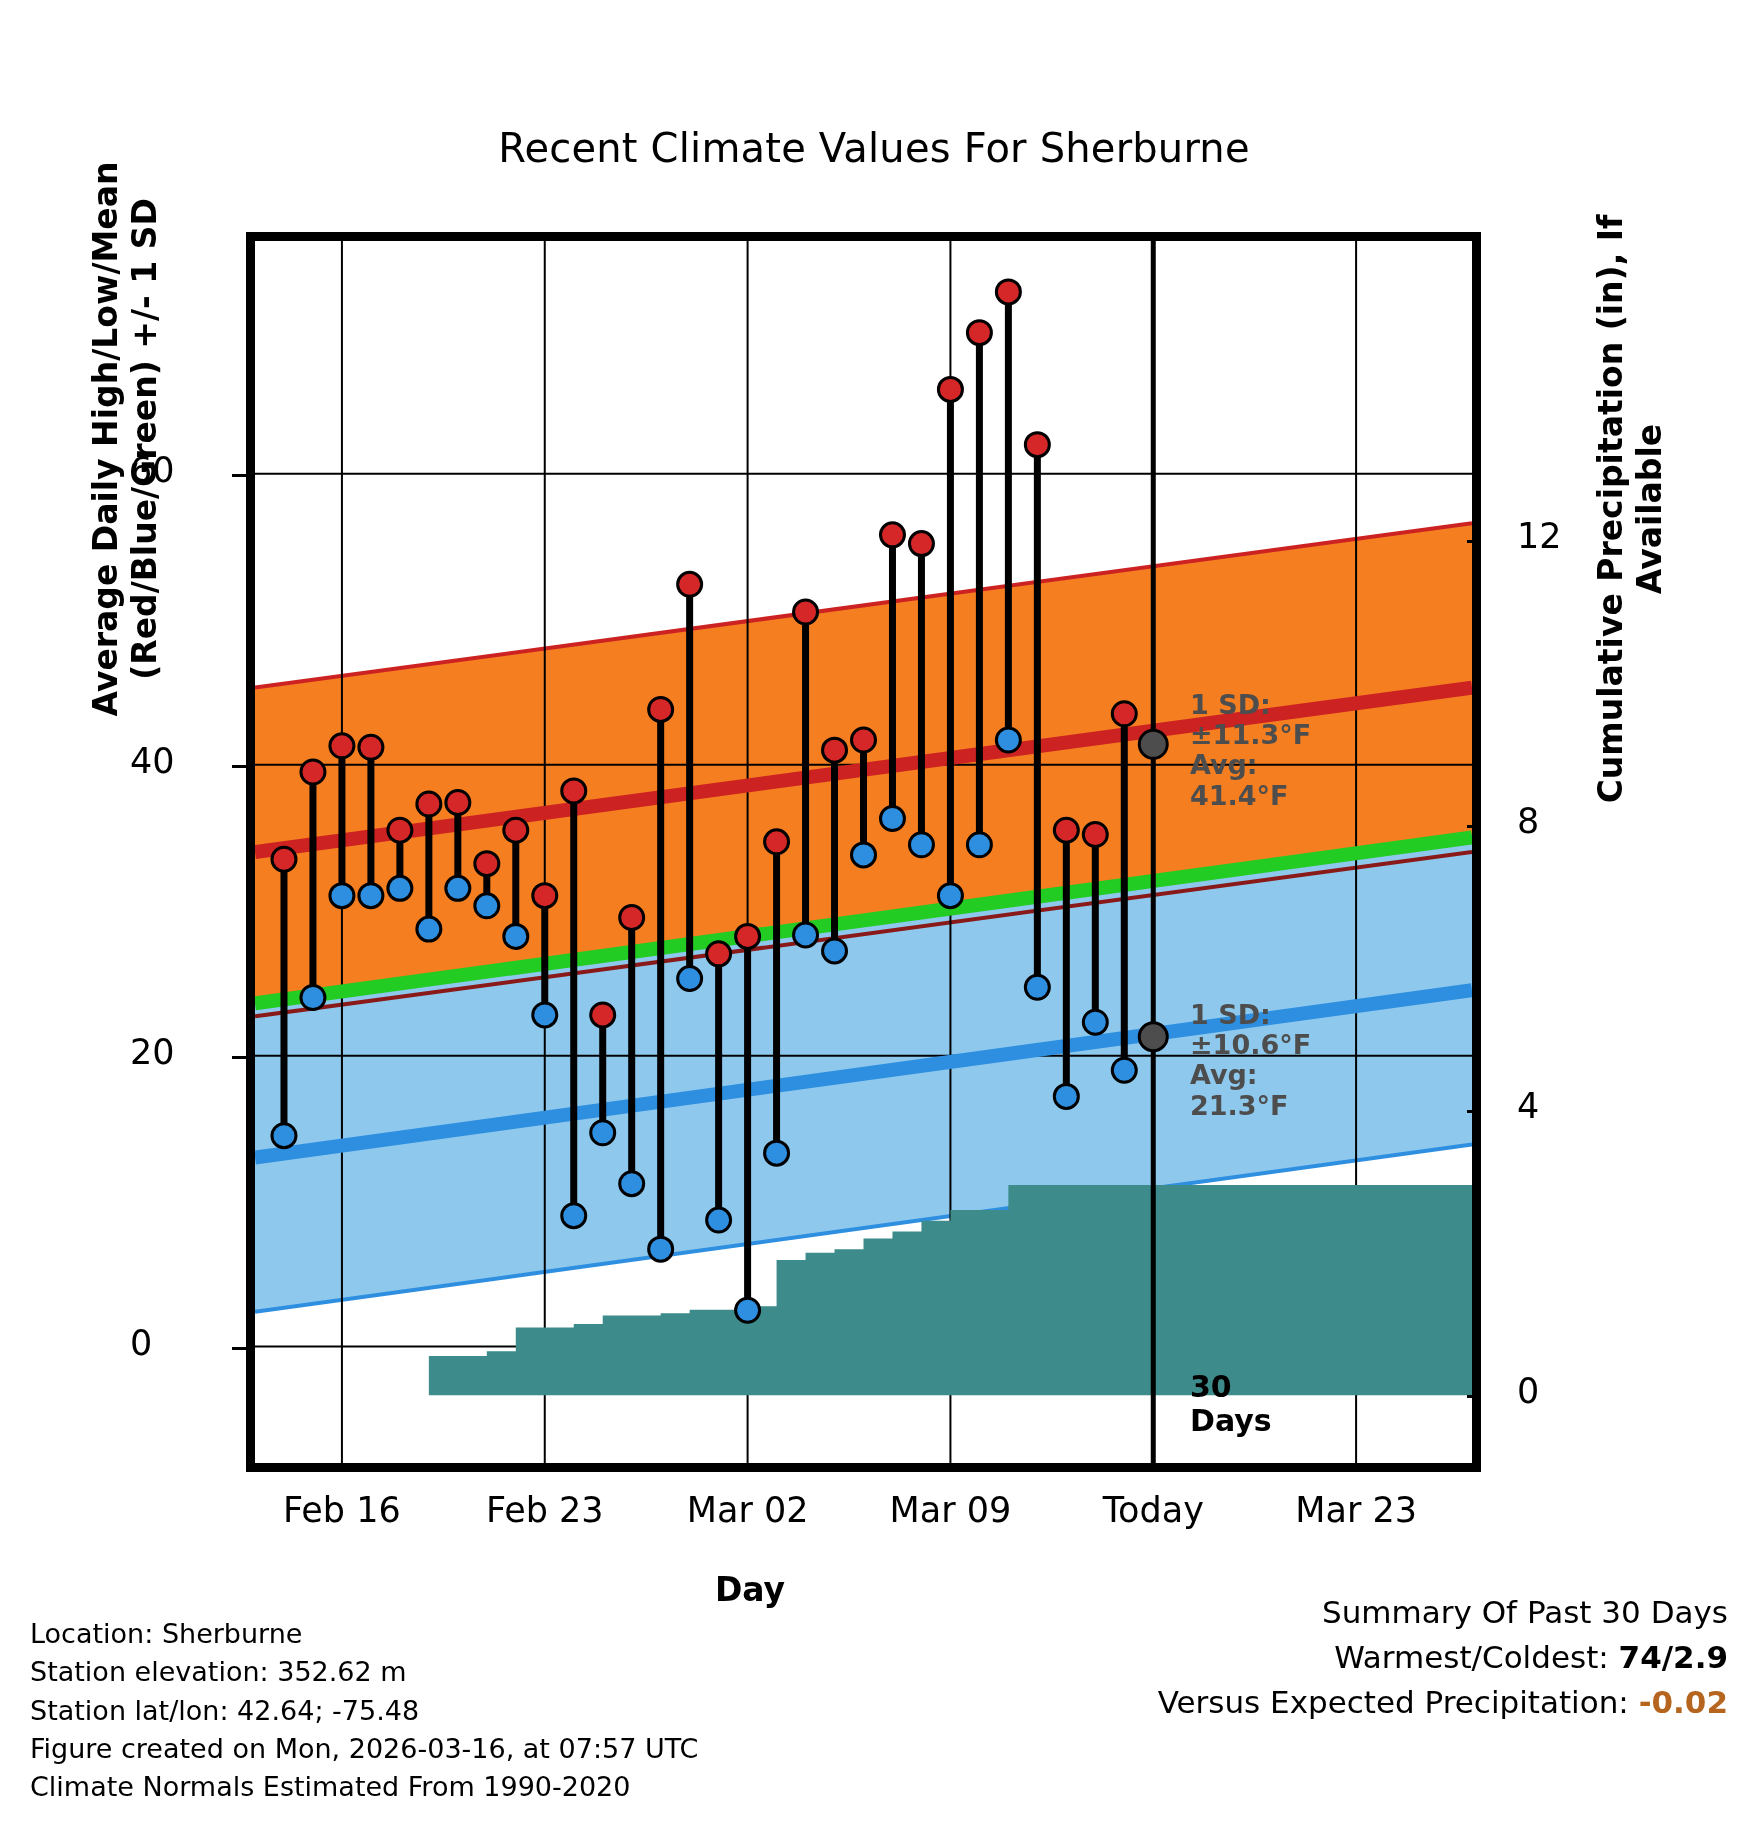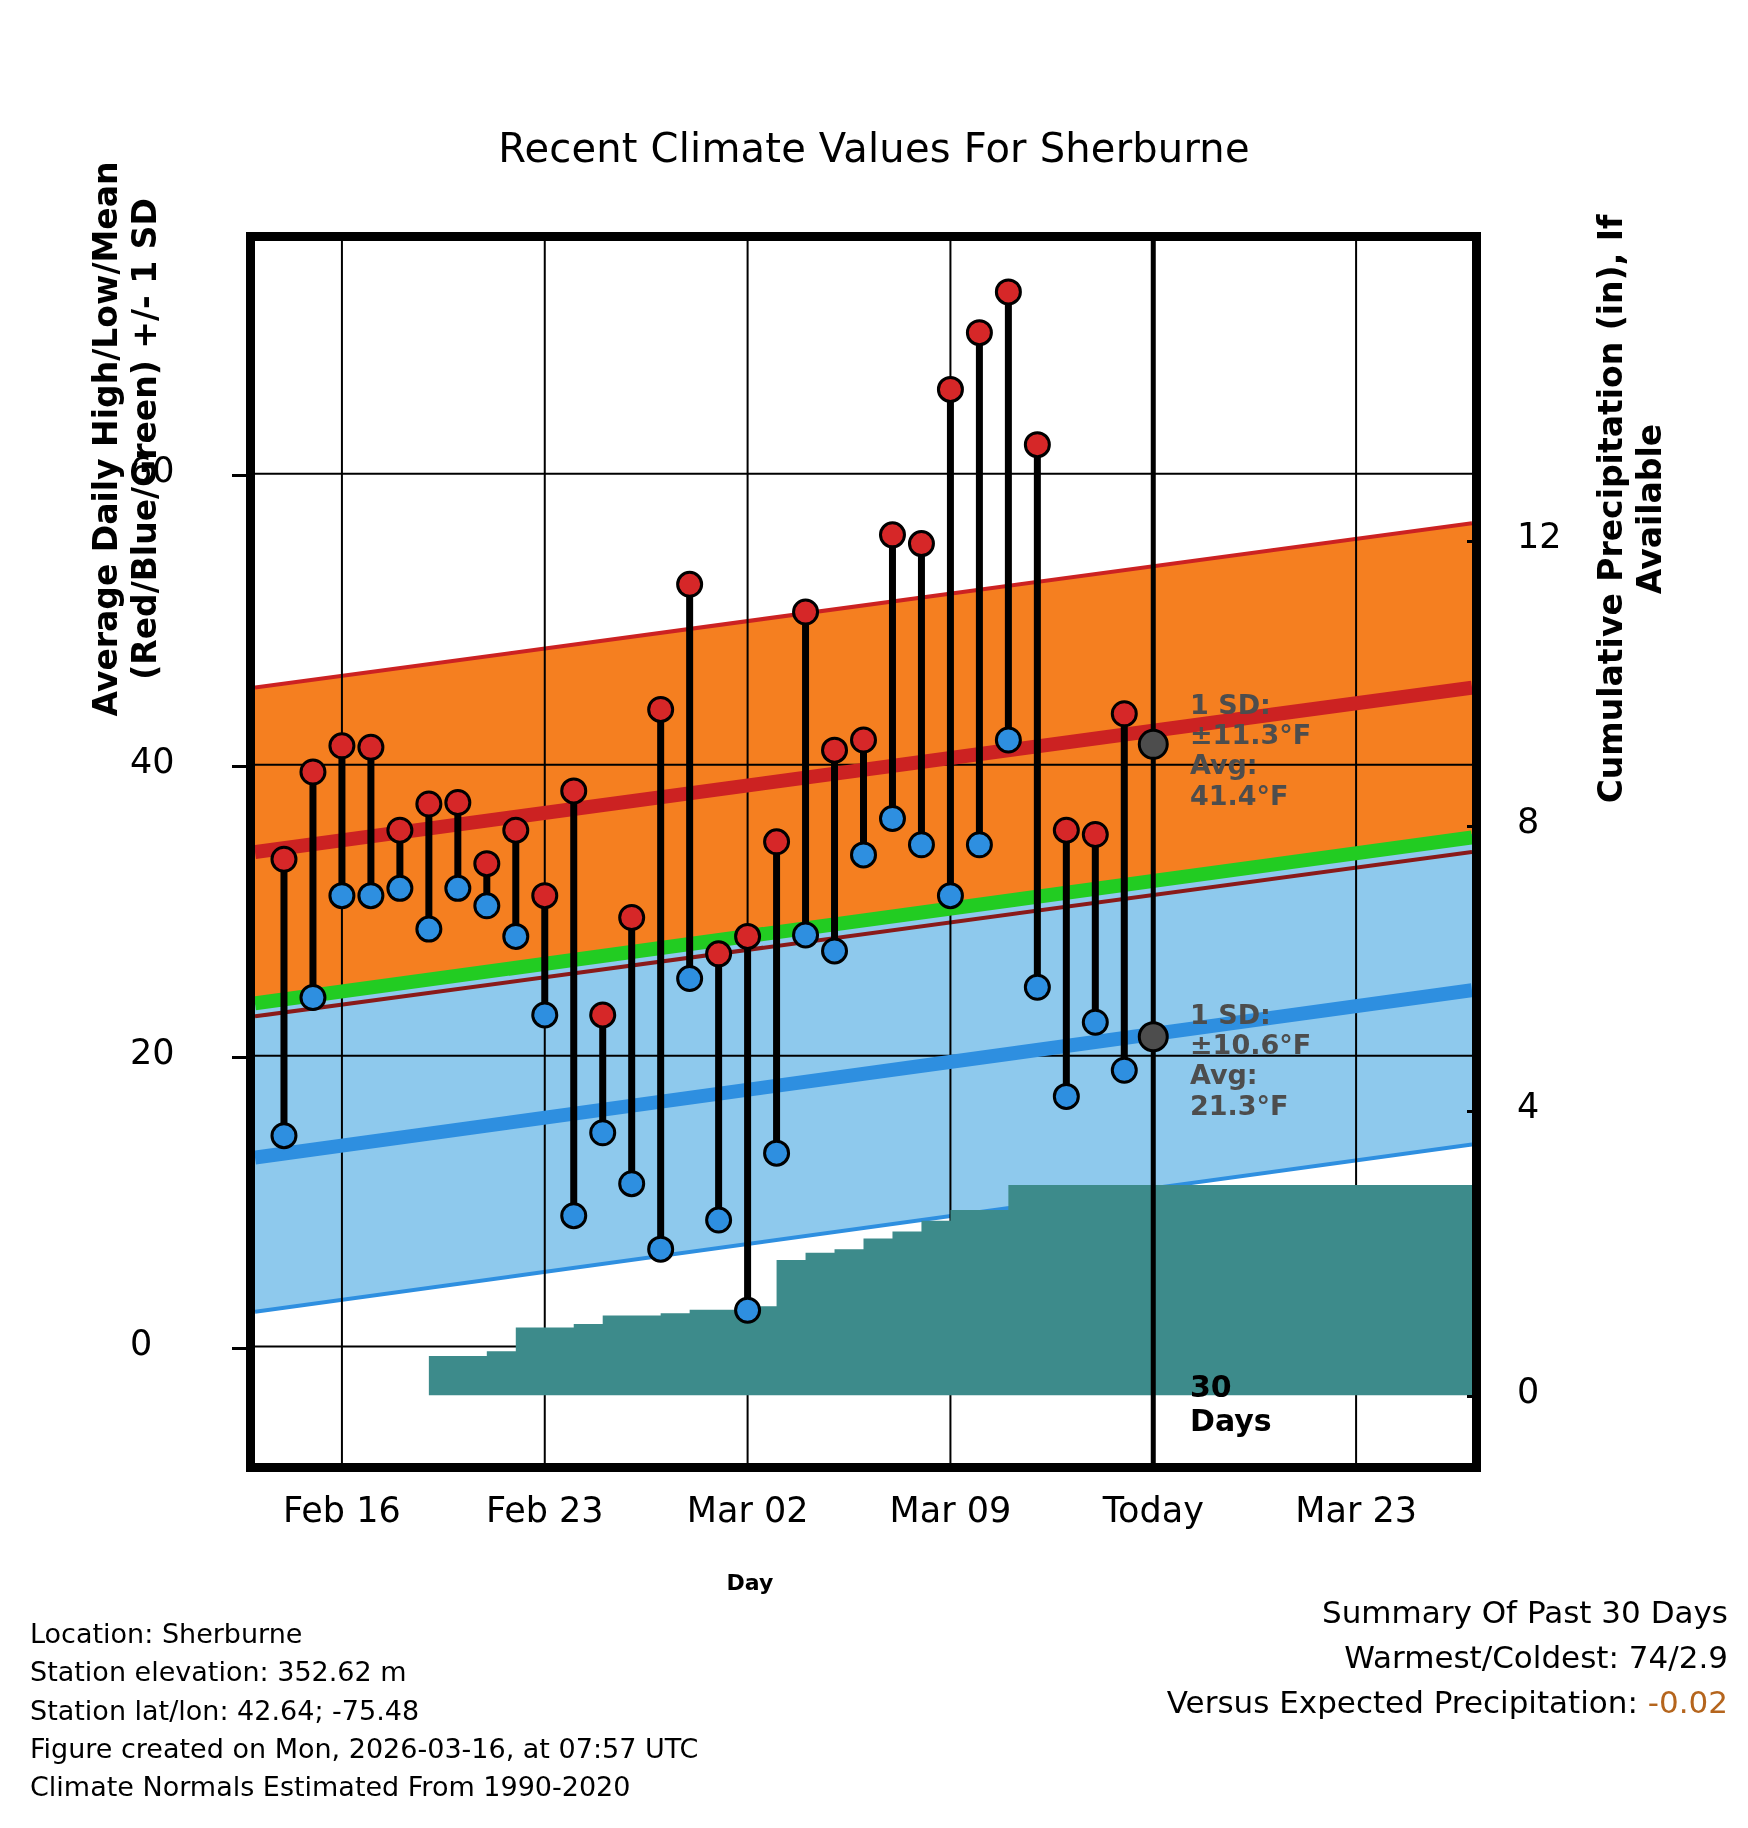--- a/index.html
+++ b/index.html
@@ -3,38 +3,38 @@
 <meta charset="utf-8">
 <style>
   html,body{margin:0;padding:0;background:#ffffff;}
   body{width:1748px;height:1828px;position:relative;font-family:"DejaVu Sans",sans-serif;color:#000;}
   #chart-root{position:absolute;left:0;top:0;width:1748px;height:1828px;}
 
   .title{position:absolute;left:0;top:125px;width:1748px;text-align:center;font-size:40px;letter-spacing:0.2px;}
 
   .ylabel-left{position:absolute;left:-225px;top:400px;width:700px;text-align:center;font-size:33px;font-weight:bold;transform:rotate(-90deg);transform-origin:center center;}
   .ylabel-right{position:absolute;left:1280px;top:470px;width:700px;text-align:center;font-size:33px;font-weight:bold;transform:rotate(-90deg);transform-origin:center center;}
-  .xlabel{position:absolute;left:0;top:1570px;width:1500px;text-align:center;font-size:22px;font-weight:bold;}
+  .xlabel{position:absolute;left:0;top:1570px;width:1500px;text-align:center;font-size:33px;font-weight:bold;}
 
   .plot-frame{position:absolute;left:246px;top:232px;width:1235px;height:1240px;border:9px solid #000;box-sizing:border-box;background:#fff;overflow:hidden;}
   .plot-inner{position:absolute;left:0;top:0;right:0;bottom:0;}
   .ytick-l{position:absolute;left:130px;width:100px;text-align:left;font-size:35px;}
   .ytick-r{position:absolute;left:1500px;width:100px;text-align:left;font-size:35px;}
   .tickmark-l{position:absolute;left:232px;width:14px;height:3px;background:#000;}
   .tickmark-r{position:absolute;left:1481px;width:14px;height:3px;background:#000;}
 
   .xtick{position:absolute;top:1490px;font-size:35px;text-align:center;width:220px;}
 
   .annot{position:absolute;font-size:27px;font-weight:bold;color:#4d4d4d;line-height:1.12;}
   .annot30{position:absolute;font-size:30px;font-weight:bold;color:#000;line-height:1.12;}
 
   .footer-left{position:absolute;left:30px;top:1615px;font-size:27px;line-height:1.42;}
   .footer-right{position:absolute;right:20px;top:1590px;text-align:right;font-size:31px;line-height:1.45;}
   .fr-row{white-space:nowrap;}
-  .fr-val{font-weight:normal;}
+  .fr-val{font-weight:bold;}
   .v-temp{color:#e8443a;}
   .v-prec{color:#b5651d;}
   .v-wc{color:#000;}
 </style>
 </head>
 <body>
 
 <div id="chart-root">
 
   <div class="title">Recent Climate Values For Sherburne</div>

